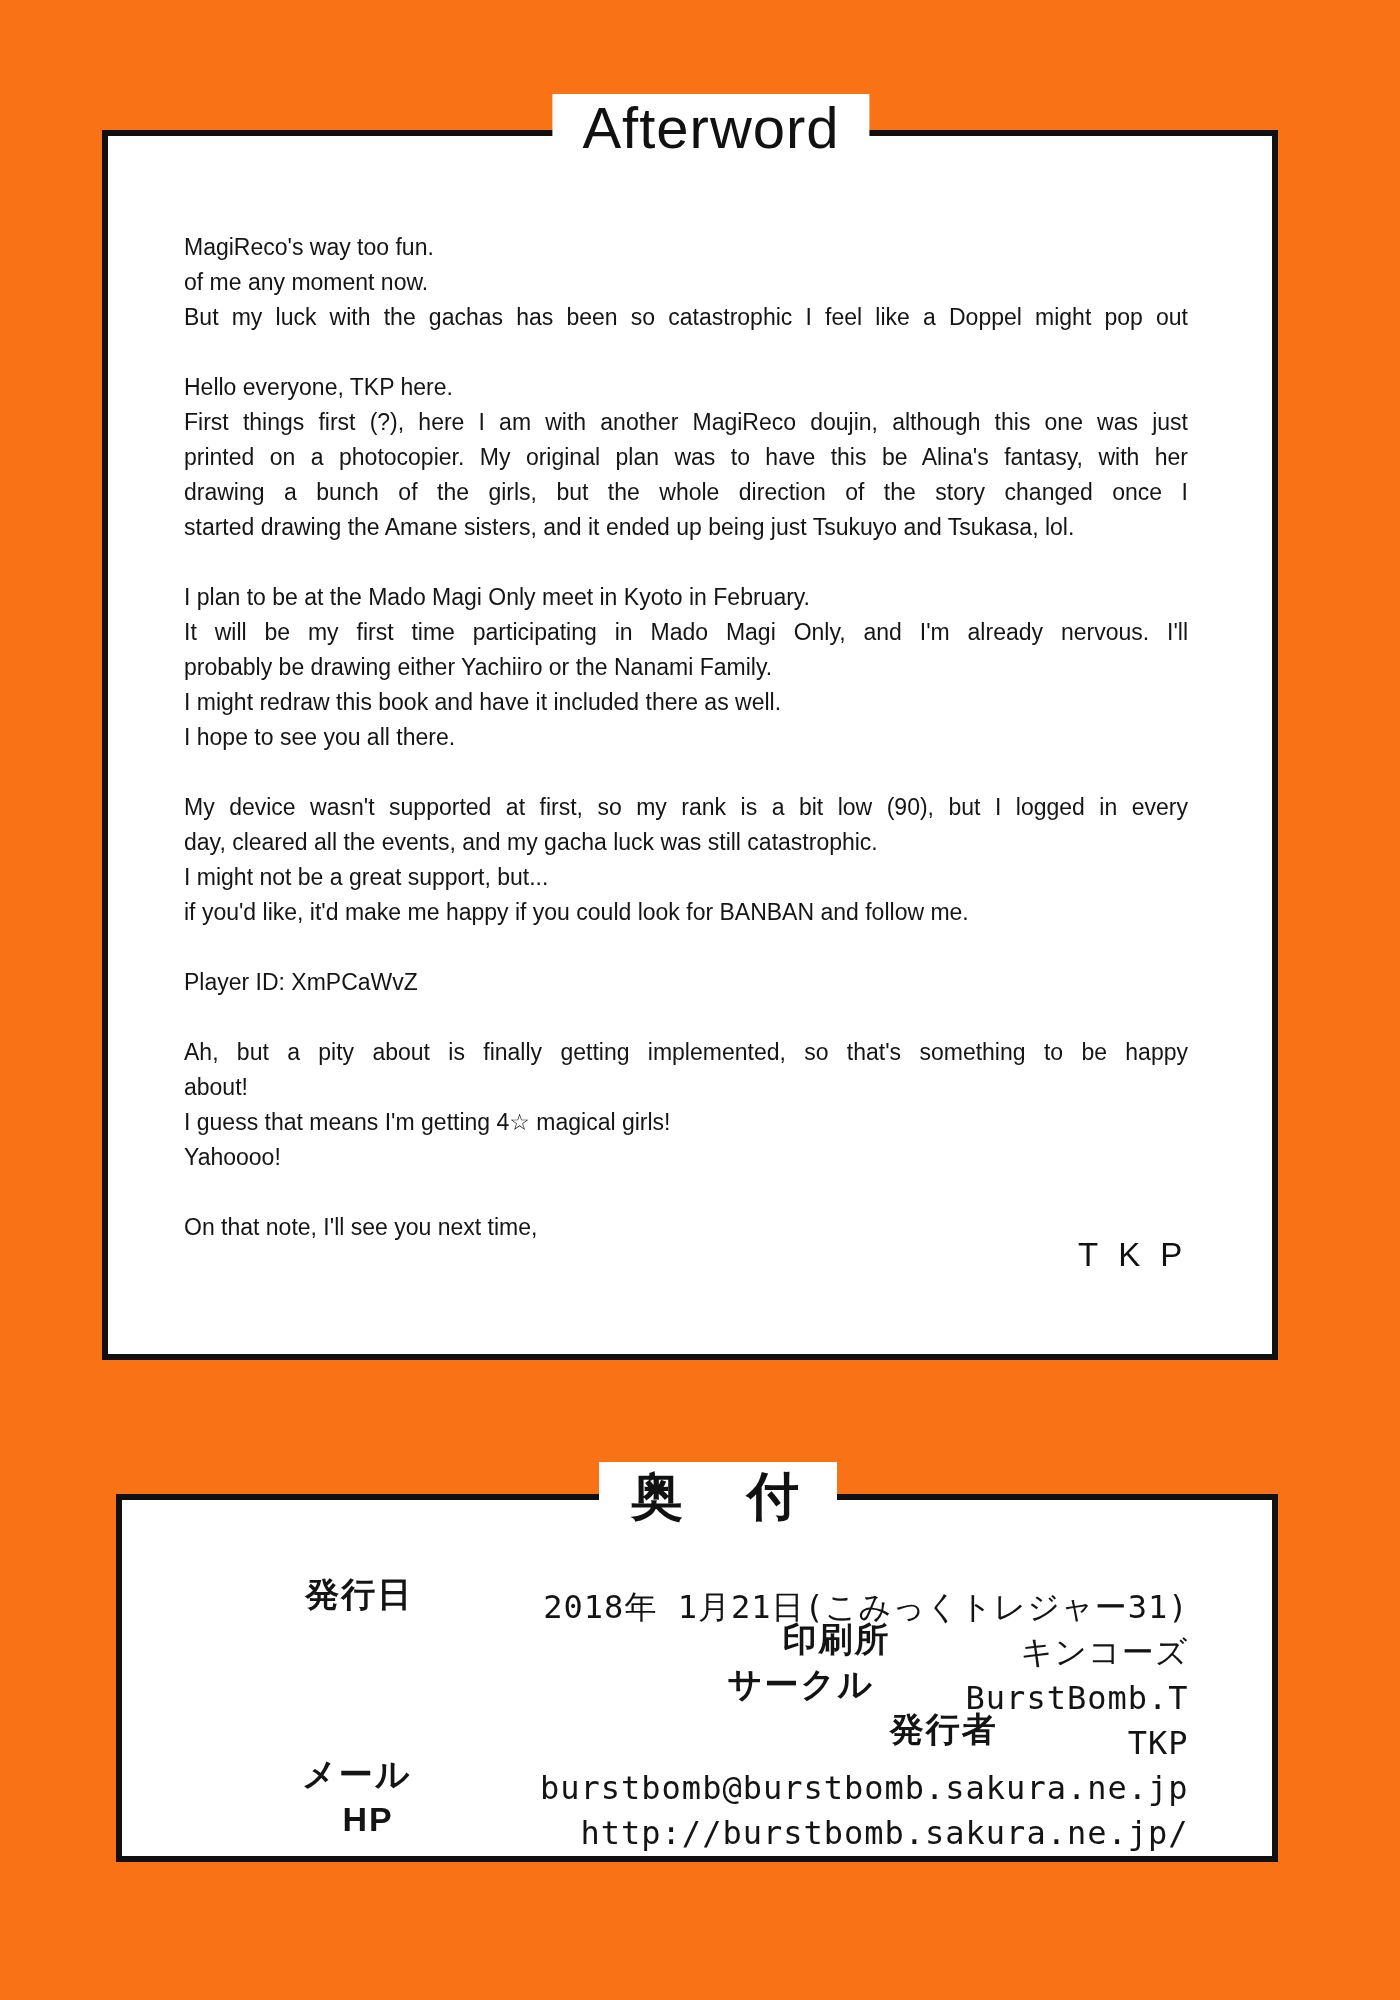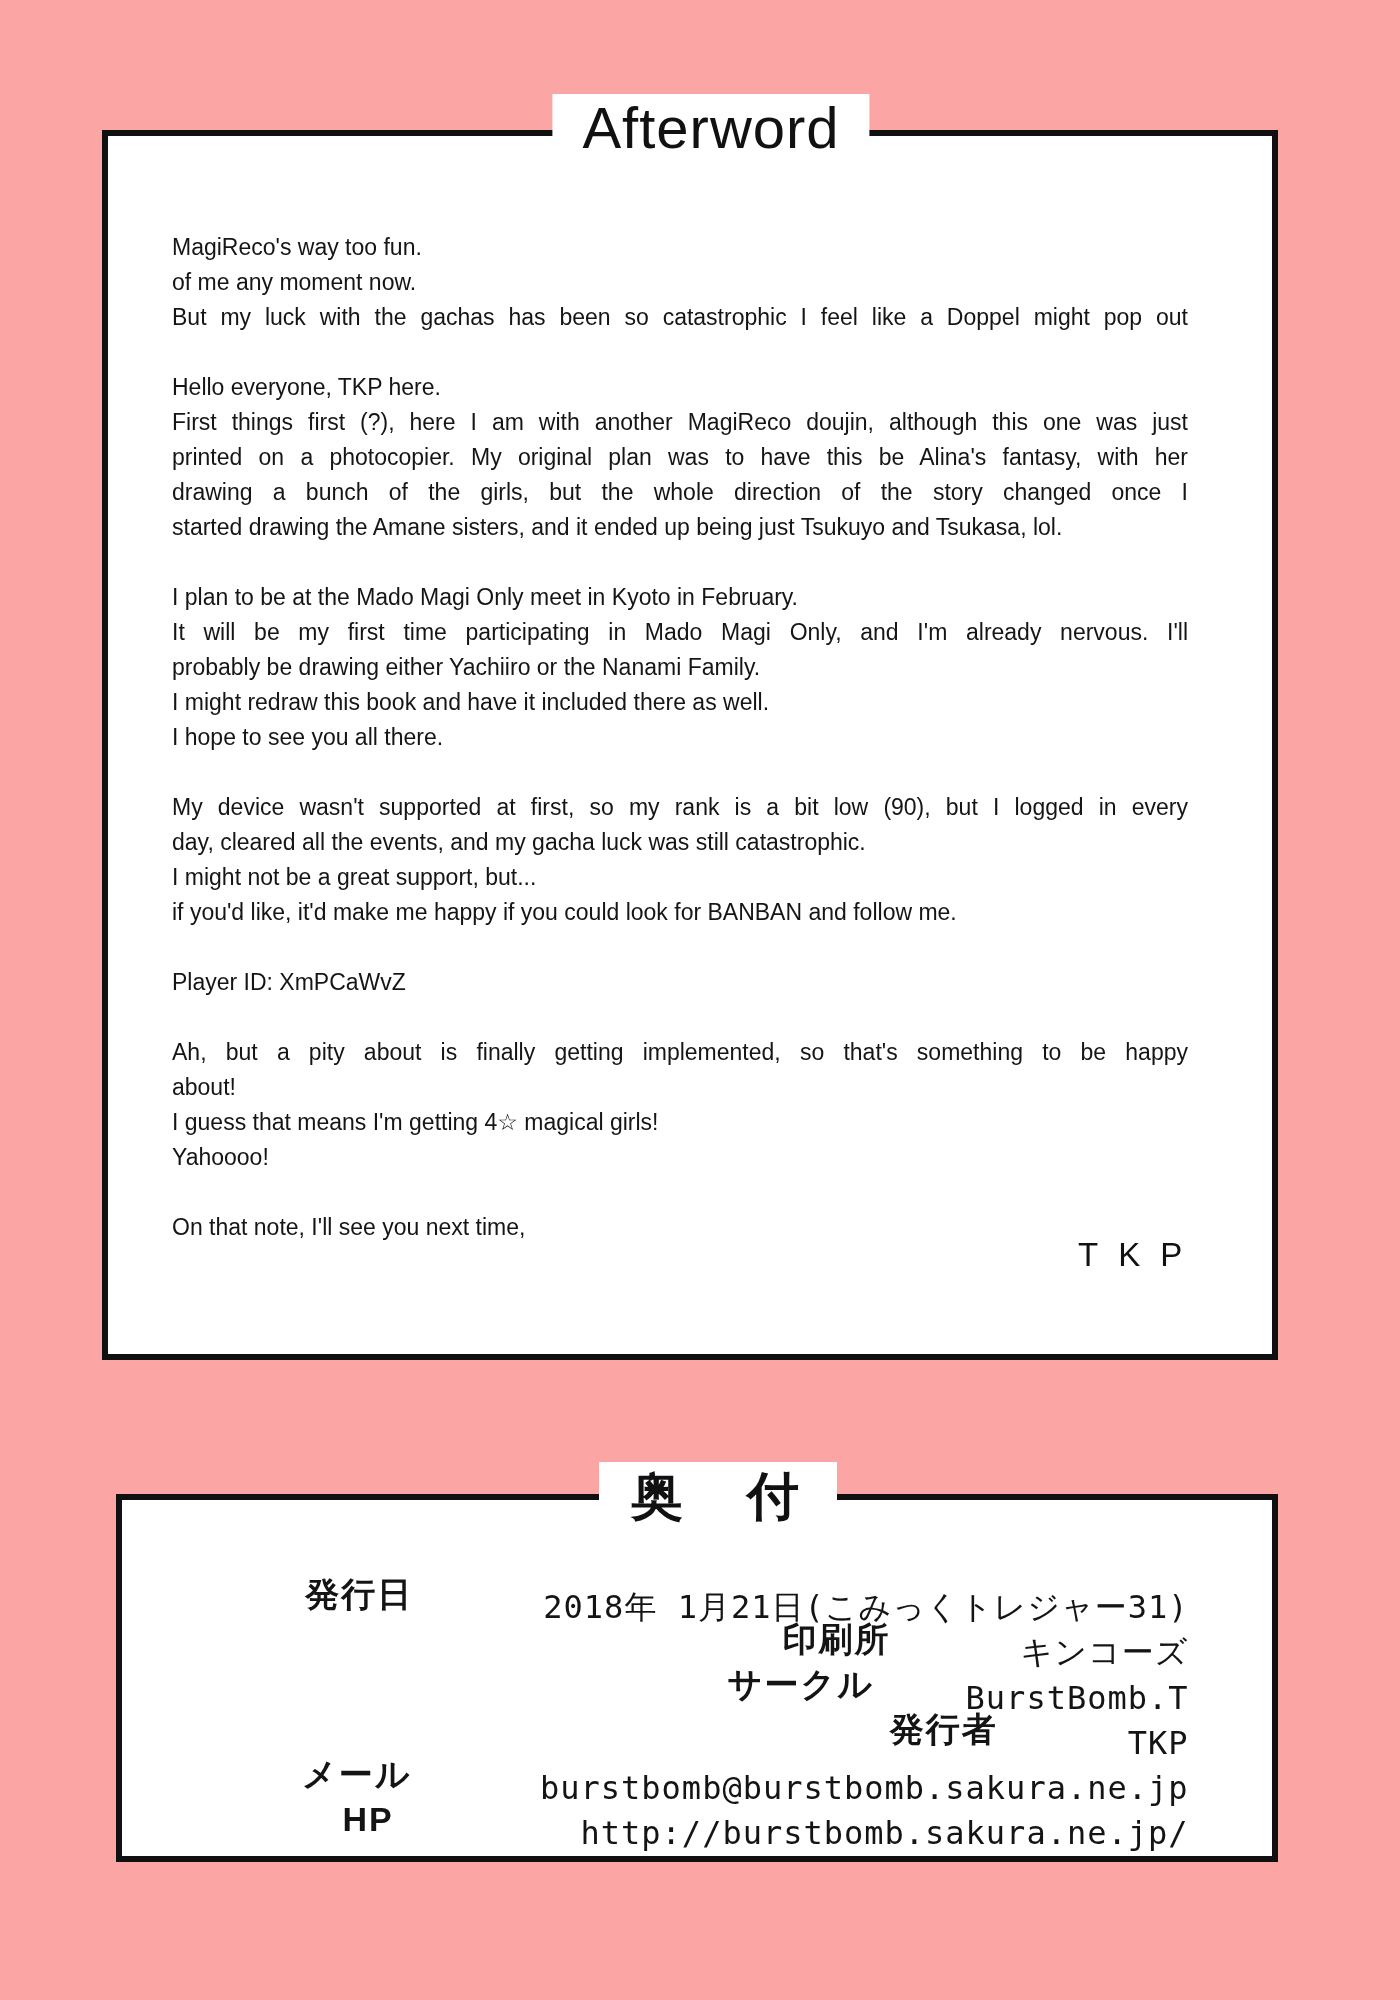--- a/index.html
+++ b/index.html
@@ -1,20 +1,20 @@
 <!DOCTYPE html>
 <html><head>
 <meta charset="utf-8">
 <style>
   html, body { margin: 0; padding: 0; background: #ffffff; }
   .page {
     position: relative;
     width: 1400px;
     height: 2000px;
-    background: #fca5a5;
+    background: #f97316;
     color: #111111;
     font-family: "Liberation Sans", sans-serif;
     overflow: hidden;
   }
   .box {
     position: absolute;
     box-sizing: border-box;
     border: 6px solid #101010;
     background: #ffffff;
     z-index: 1;
@@ -53,20 +53,21 @@
     width: 1016px;
     z-index: 2;
     font-size: 23px;
     color: #151515;
   }
   .line {
     height: 35px;
     line-height: 35px;
     white-space: nowrap;
     overflow: visible;
+    margin-left: 12px;
   }
   .line.justify {
     text-align: justify;
     text-align-last: justify;
   }
   .signature {
     position: absolute;
     left: 1078px; top: 1236px;
     z-index: 2;
     font-size: 33px;

